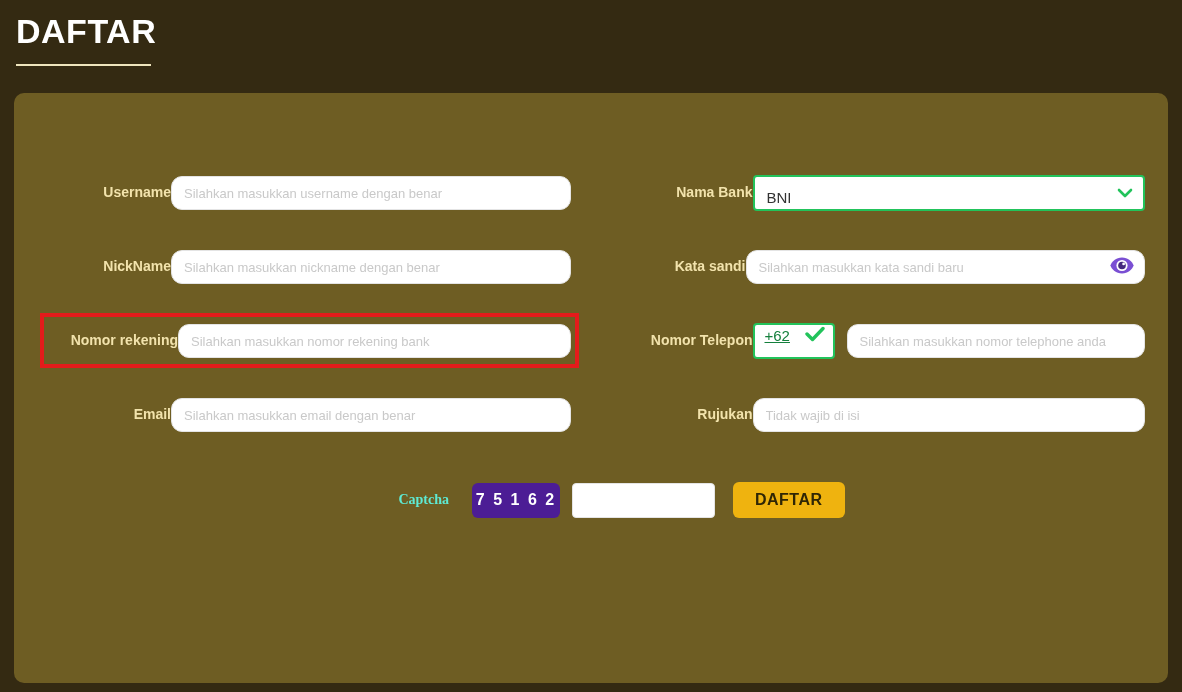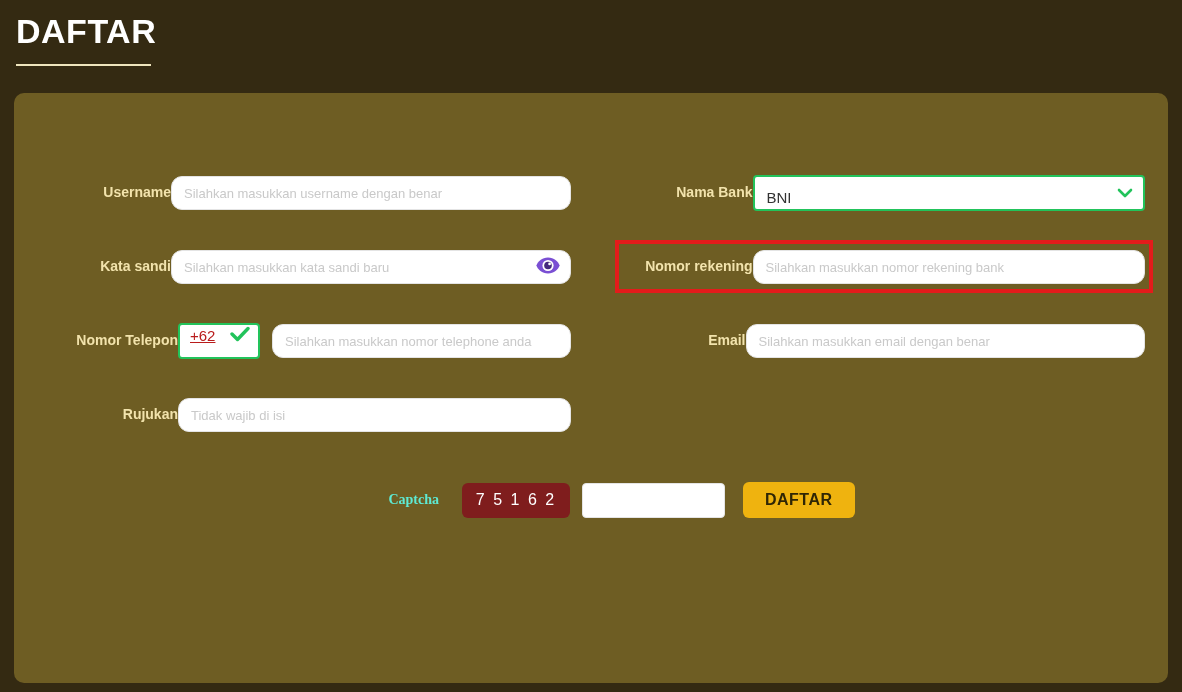--- a/index.html
+++ b/index.html
@@ -111,21 +111,21 @@
     flex: 0 0 82px;
     height: 36px;
     background: #ffffff;
     border: 2px solid #22c35b;
     border-radius: 4px;
     display: flex;
     align-items: center;
     justify-content: space-between;
     padding: 0 8px 12px 10px;
     font-size: 15px;
-    color: #b91c1c;
+    color: #15803d;
     text-decoration: underline;
   }
   
   .highlight-box {
     position: absolute;
     top: -10px; bottom: -9px;
     left: 26px; right: -8px;
     border: 4px solid #e41b1b;
     pointer-events: none;
   }
@@ -139,26 +139,26 @@
     justify-content: center;
   }
   .captcha-label {
     color: #5eead4;
     font-size: 14px;
     font-weight: bold;
     margin-right: 23px;
     font-family: Liberation Serif, serif;
   }
   .captcha-code {
-    width: 108px; height: 35px;
-    background: #7f1d1d;
+    width: 88px; height: 35px;
+    background: #4c1d95;
     border-radius: 6px;
     color: #ffffff;
     font-size: 16px;
-    font-weight: normal;
+    font-weight: bold;
     letter-spacing: 2px;
     display: flex;
     align-items: center;
     justify-content: center;
     margin-right: 12px;
     user-select: none;
   }
   .captcha-input {
     width: 143px; height: 35px;
     border: 1px solid #e4e4e4;
@@ -209,20 +209,26 @@
           <span>BNI</span>
           <span class="select-chevron">
             <svg width="16" height="10" viewBox="0 0 16 10">
               <polyline points="2,2 8,8 14,2" fill="none" stroke="#22c35b" stroke-width="2.6" stroke-linecap="round" stroke-linejoin="round"></polyline>
             </svg>
           </span>
         </div>
       </div>
     </div>
 
+    <div class="form-row col-left">
+      <label class="form-label">NickName</label>
+      <div class="field">
+        <input class="text-input" type="text" placeholder="Silahkan masukkan nickname dengan benar" style="">
+      </div>
+    </div>
 
 
     <div class="form-row col-left">
       <label class="form-label">Kata sandi</label>
       <div class="field">
         <input class="text-input with-icon" type="password" placeholder="Silahkan masukkan kata sandi baru" style="">
         <button class="eye-button">
           <span>
             <svg width="24" height="17" viewBox="0 0 24 17">
               <path d="M12 0.5 C6 0.5 1.8 4.6 0.4 8.5 C1.8 12.4 6 16.5 12 16.5 C18 16.5 22.2 12.4 23.6 8.5 C22.2 4.6 18 0.5 12 0.5 Z" fill="#7a4fd3"></path>

